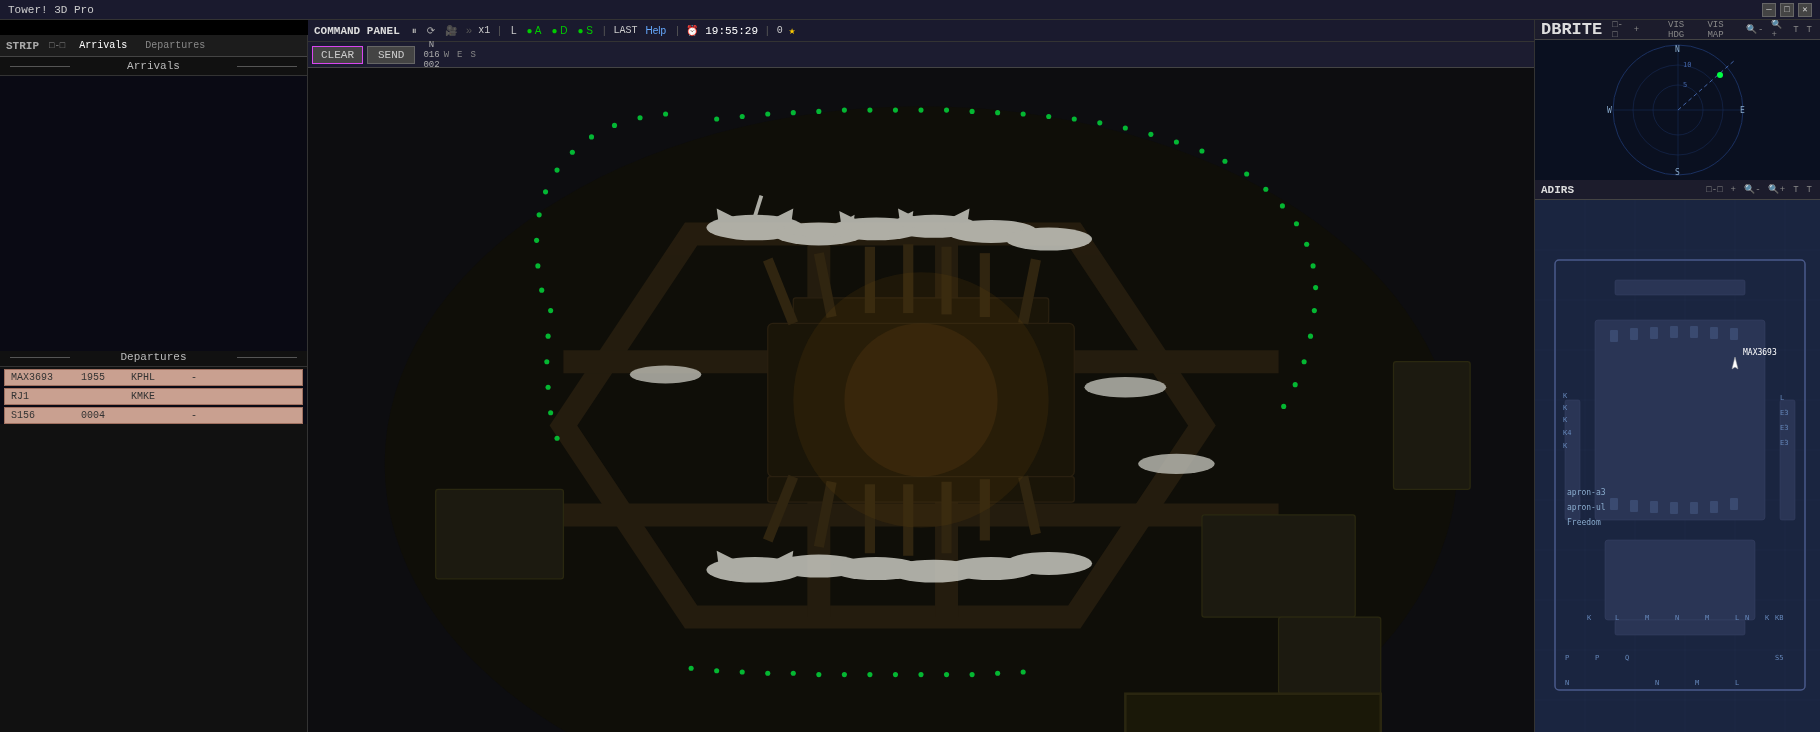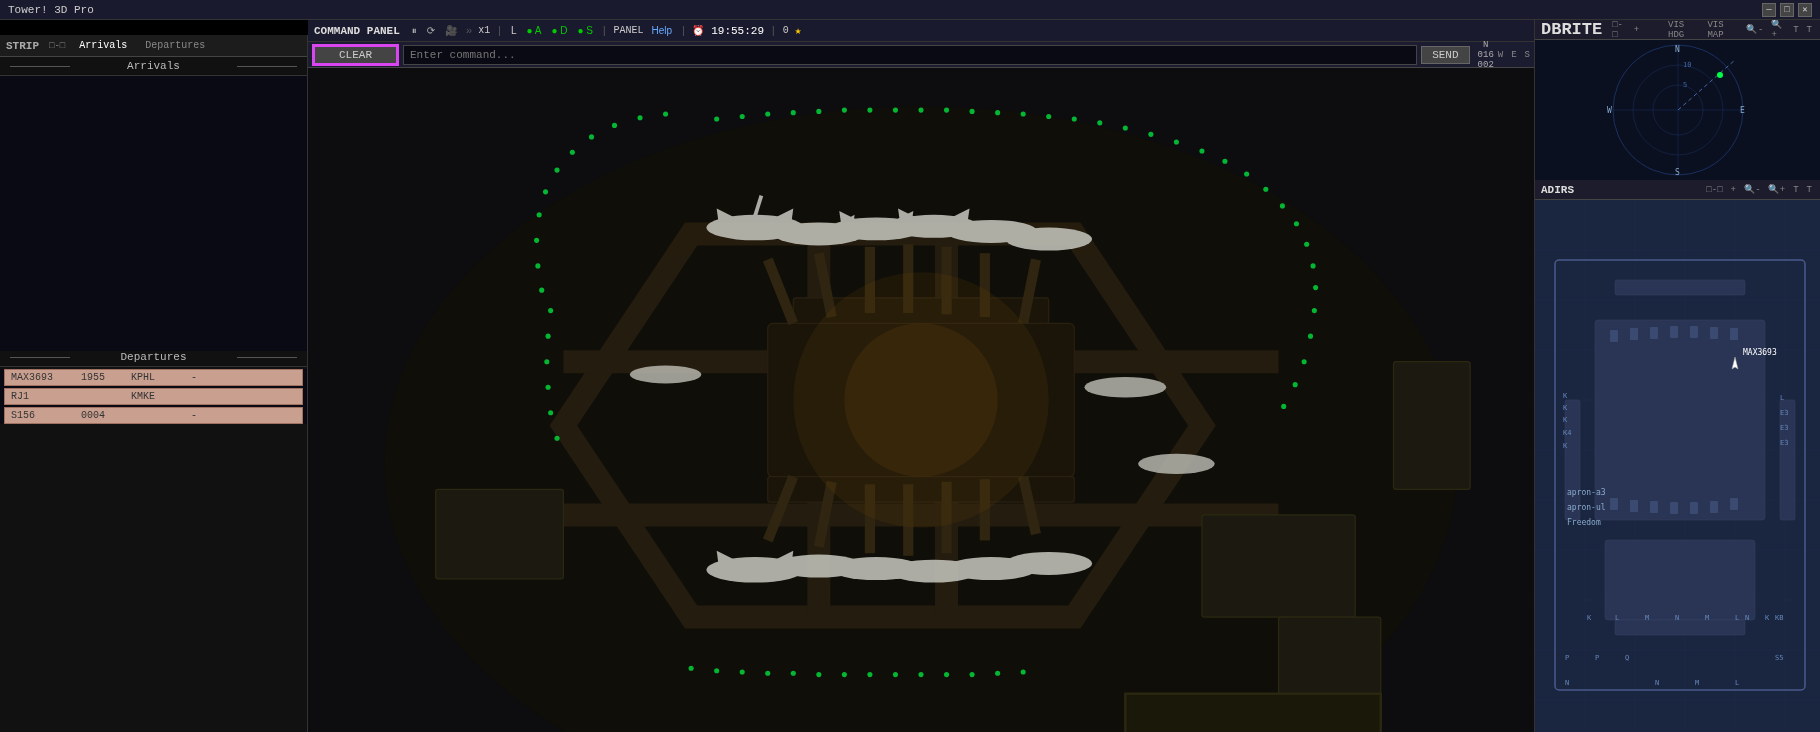--- a/index.html
+++ b/index.html
@@ -204,24 +204,24 @@
       height: 26px;
       background: #1c1c30;
       border-bottom: 1px solid #444;
       display: flex;
       align-items: center;
       padding: 0 4px;
       gap: 4px;
     }
     #clear-btn {
       background: #444;
-      border: 3px solid #d946ef;
+      border: 1px solid #d946ef;
       color: #ccc;
       font-size: 11px;
-      padding: 2px 24px;
+      padding: 2px 8px;
       cursor: pointer;
       font-family: 'Courier New', monospace;
     }
     #cmd-input {
       flex: 1;
       background: #0a0a14;
       border: 1px solid #444;
       color: #ccc;
       font-size: 11px;
       padding: 2px 6px;
@@ -421,33 +421,32 @@
       <button class="toolbar-btn">⟳</button>
       <button class="toolbar-btn">🎥</button>
       <span class="toolbar-sep" »="">»</span>
       <span class="toolbar-info">x1</span>
       <span class="toolbar-sep">|</span>
       <button class="toolbar-btn" style="color:#ccc;">L</button>
       <button class="toolbar-btn" style="color:#00cc00;">● A</button>
       <button class="toolbar-btn" style="color:#00cc00;">● D</button>
       <button class="toolbar-btn" style="color:#00cc00;">● S</button>
       <span class="toolbar-sep">|</span>
-      <span class="toolbar-info">PANEL</span>
+      <span class="toolbar-info">LAST</span>
       <button class="toolbar-btn" style="color:#66aaff;">Help</button>
       <span class="toolbar-sep">|</span>
       <span style="font-size:10px;">⏰</span>
       <span class="toolbar-info" style="color:#fff;font-size:11px;">19:55:29</span>
       <span class="toolbar-sep">|</span>
       <span class="toolbar-info">0</span>
       <span class="star-icon">★</span>
     </div>
 
     <div id="command-bar">
       <button id="clear-btn">CLEAR</button>
-      <input id="cmd-input" type="text" placeholder="Enter command..." style="">
       <button id="send-btn">SEND</button>
 
       <div style="display:flex;flex-direction:column;align-items:center;font-size:9px;color:#aaa;margin-left:4px;">
         <span>N</span>
         <span>016</span>
         <span>002</span>
       </div>
       <span style="font-size:9px;color:#888;">W</span>
       <span style="font-size:9px;color:#888;margin-left:4px;">E</span>
       <span style="font-size:9px;color:#888;margin-left:4px;">S</span>

